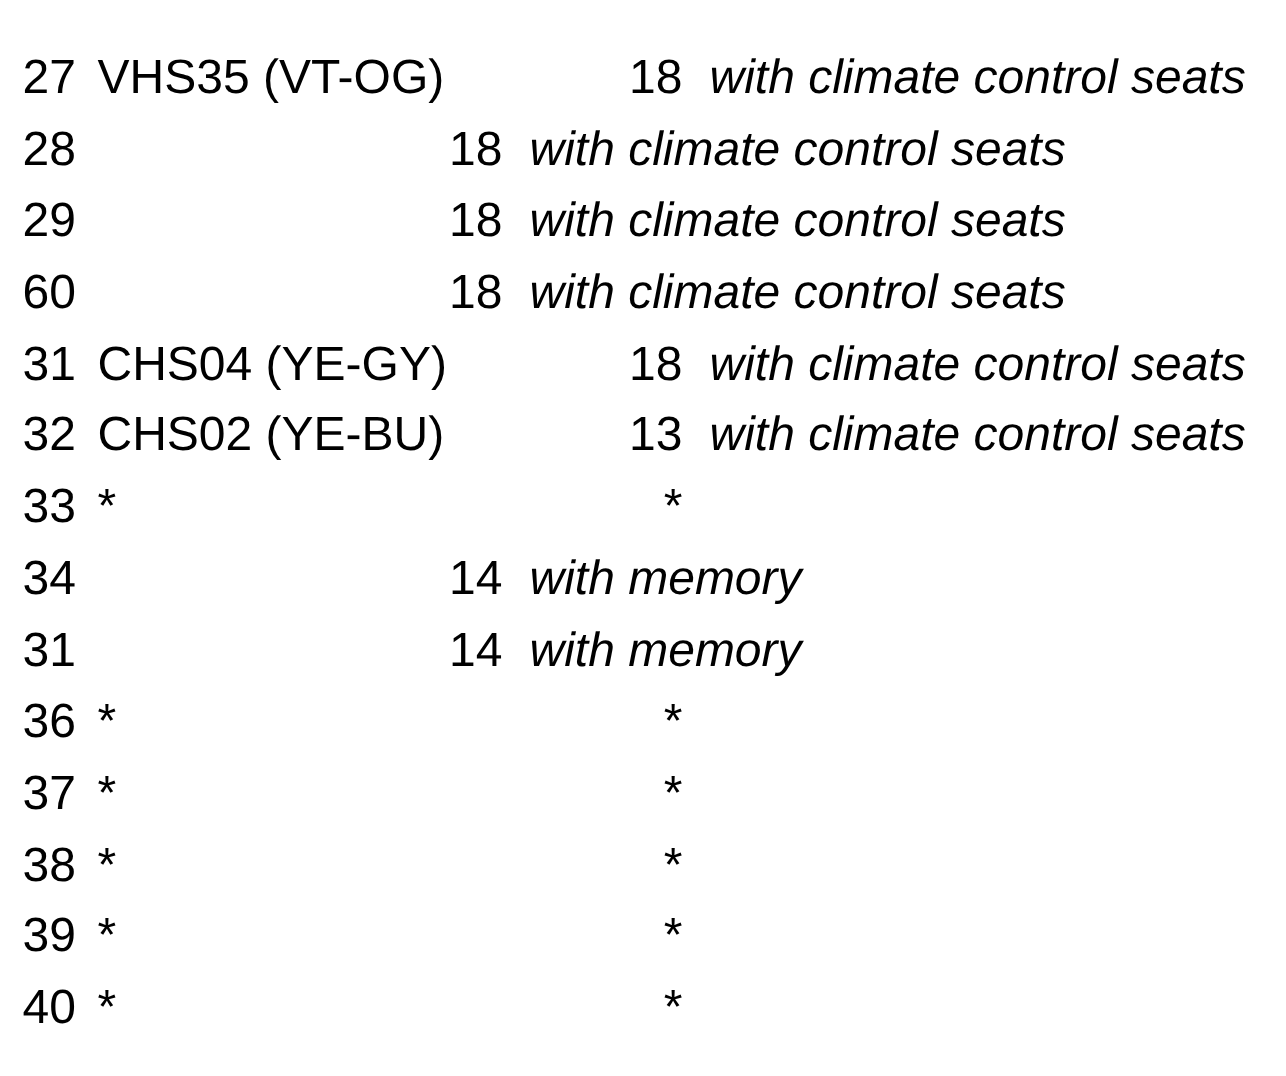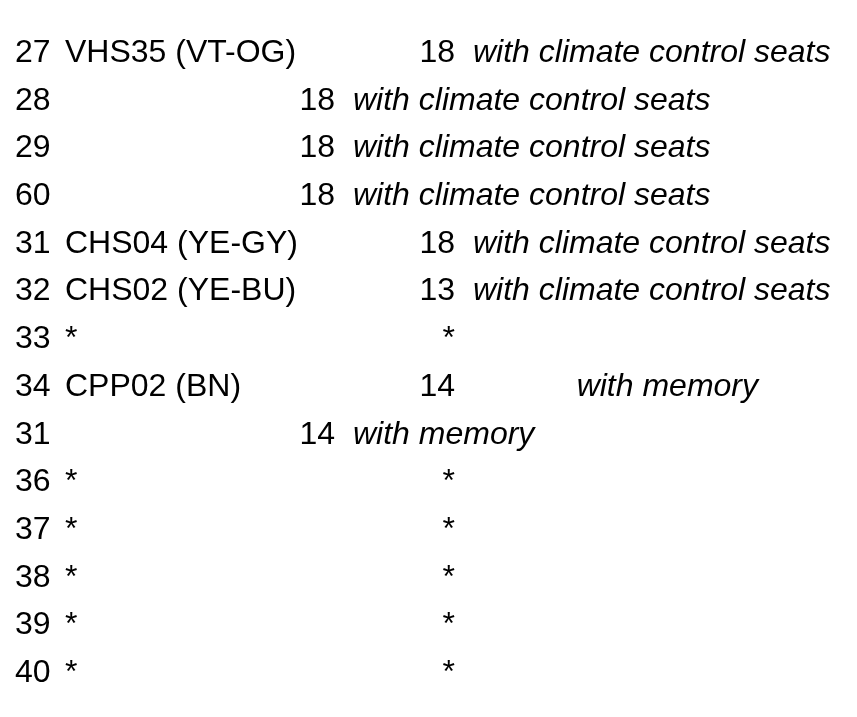--- a/index.html
+++ b/index.html
@@ -73,21 +73,20 @@
       <span class="cell note">with climate control seats</span>
     </div>
     <div class="row">
       <span class="cell num">33</span>
       <span class="cell code">*</span>
       <span class="cell qty">*</span>
       <span class="cell note"></span>
     </div>
     <div class="row">
       <span class="cell num">34</span>
-      <span class="cell code">CPP02 (BN)</span>
       <span class="cell qty">14</span>
       <span class="cell note">with memory</span>
     </div>
     <div class="row">
       <span class="cell num">31</span>
       <span class="cell qty">14</span>
       <span class="cell note">with memory</span>
     </div>
     <div class="row">
       <span class="cell num">36</span>

